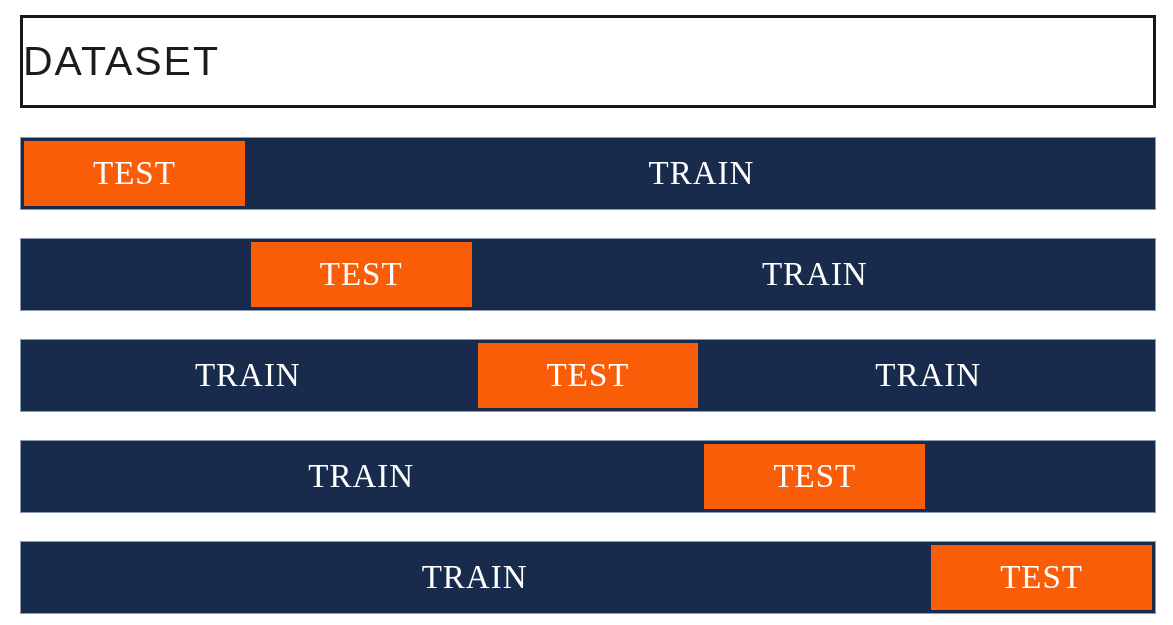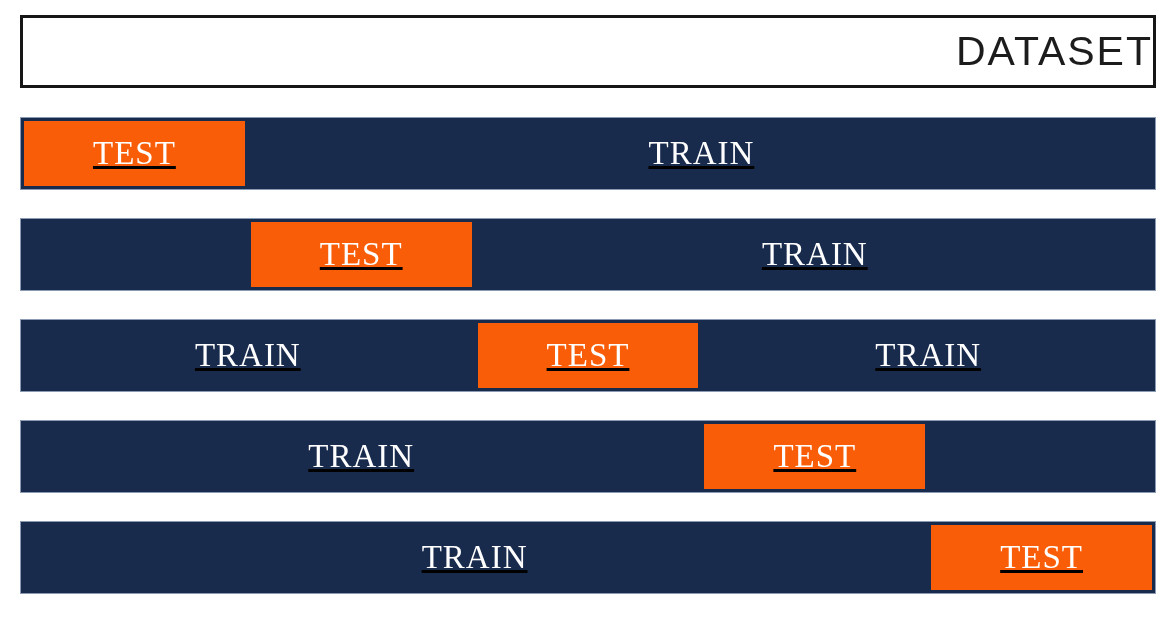--- a/index.html
+++ b/index.html
@@ -17,43 +17,42 @@
   }
   .diagram {
     position: absolute;
     left: 20px;
     top: 15px;
     width: 1136px;
   }
   .dataset-box {
     box-sizing: border-box;
     width: 100%;
-    height: 73px;
+    height: 93px;
     background: #ffffff;
     border: 3px solid #161616;
     display: flex;
     align-items: center;
-    justify-content: flex-end;
+    justify-content: flex-start;
   }
   .dataset-title {
     font-family: "Liberation Sans", sans-serif;
     font-size: 41px;
     letter-spacing: 2px;
     color: #1c1c1c;
     font-weight: 400;
   }
   .fold-row {
     box-sizing: border-box;
     width: 100%;
     height: 73px;
     margin-top: 28px;
     display: flex;
     border: 1px solid var(--bar-border);
     background: var(--navy);
-    text-decoration: underline;
   }
   .fold-row:first-child { margin-top: 29px; }
   .segment {
     box-sizing: border-box;
     height: 100%;
     display: flex;
     align-items: center;
     justify-content: center;
   }
   .segment.train {

